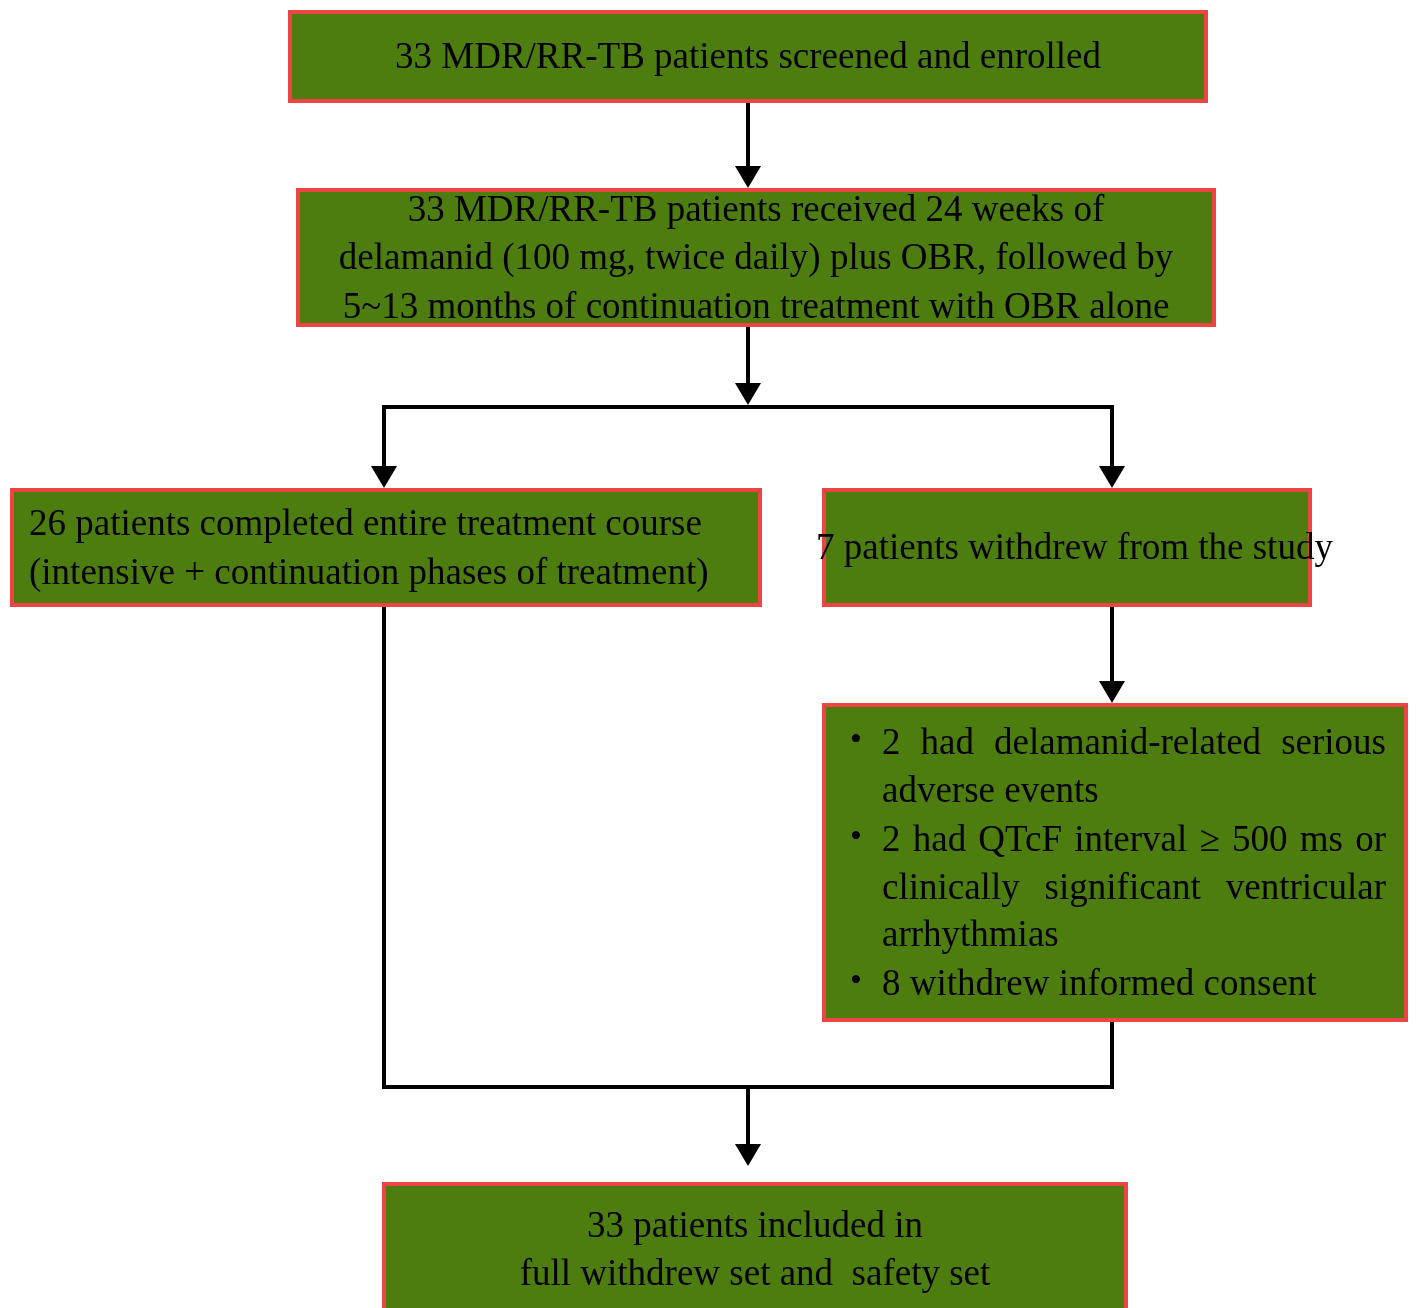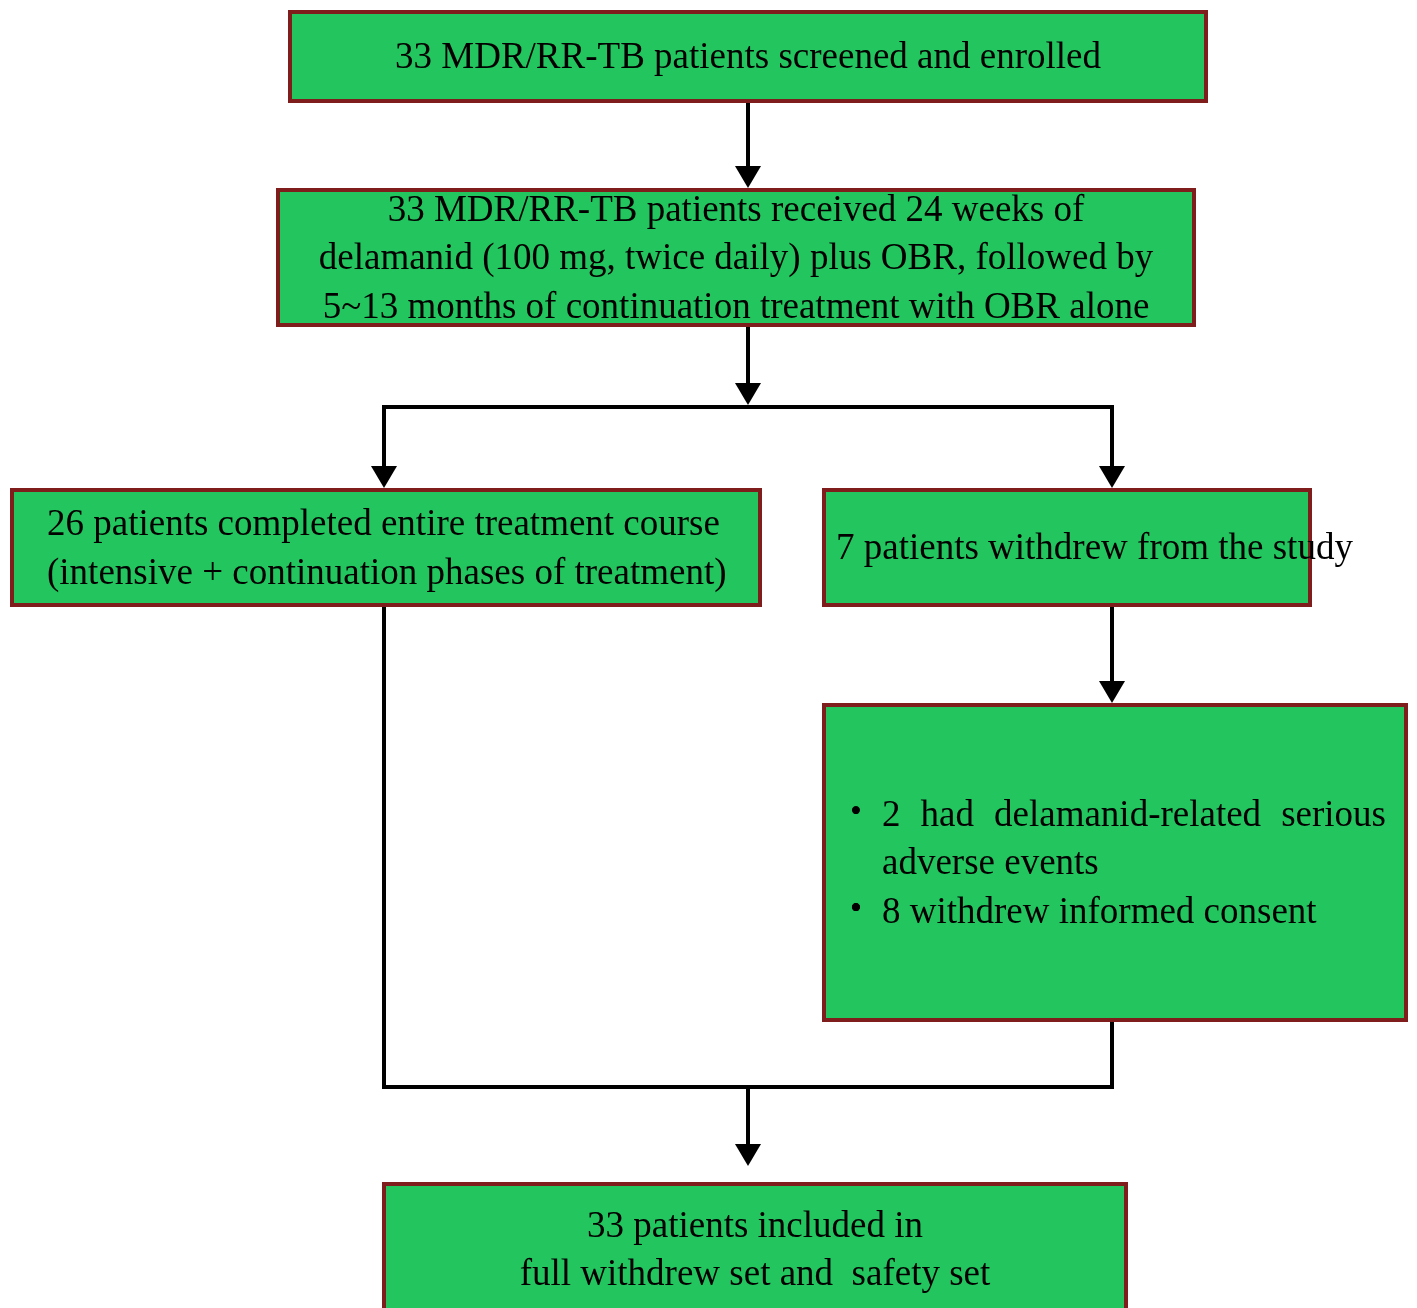--- a/index.html
+++ b/index.html
@@ -15,41 +15,41 @@
     background: #ffffff;
     font-family: "Liberation Serif", "DejaVu Serif", serif;
     color: #000000;
     overflow: hidden;
   }
 
   
   .node {
     position: absolute;
     box-sizing: border-box;
-    border: 4px solid #7f1d1d;
-    background: #22c55e;
+    border: 4px solid #ef4444;
+    background: #4d7c0f;
     display: flex;
     align-items: center;
-    justify-content: flex-start;
+    justify-content: flex-end;
     text-align: center;
     line-height: 1.30;
     font-size: 37px;
   }
   .node .txt { width: 100%; padding: 0 10px; }
   .node .line { display: block; white-space: pre; }
 
   
   #box-screened   { left: 288px;  top: 10px;   width: 920px;  height: 93px;  }
-  #box-treatment  { left: 276px;  top: 188px;  width: 920px;  height: 139px; }
+  #box-treatment  { left: 296px;  top: 188px;  width: 920px;  height: 139px; }
   #box-completed  { left: 10px;   top: 488px;  width: 752px;  height: 119px; text-align: left; }
   #box-withdrew   { left: 822px;  top: 488px;  width: 490px;  height: 119px; }
   #box-reasons    { left: 822px;  top: 703px;  width: 586px;  height: 319px; }
   #box-analysis   { left: 382px;  top: 1166px; width: 746px;  height: 134px; margin-top: 16px; }
 
-  #box-completed .txt { text-align: left; padding-left: 33px; }
+  #box-completed .txt { text-align: left; padding-left: 15px; }
 
   
   .bullets {
     width: 100%;
     box-sizing: border-box;
     padding: 6px 18px 6px 16px;
     font-size: 37px;
     line-height: 1.28;
     text-align: justify;
   }
@@ -130,20 +130,21 @@
   <div class="arrowhead" style="left:1099px; top:681px;"></div>
 
   <div class="node" id="box-reasons">
     <div class="bullets">
       <div class="bullet-item">
         <span class="dot">•</span>
         <span>2 had delamanid-related serious adverse events</span>
       </div>
       <div class="bullet-item">
         <span class="dot">•</span>
+        <span>2 had QTcF interval ≥ 500 ms or clinically significant ventricular arrhythmias</span>
       </div>
       <div class="bullet-item">
         <span class="dot">•</span>
         <span>8 withdrew informed consent</span>
       </div>
     </div>
   </div>
 
   <div class="seg vline" style="left:382px; top:607px; height:482px;"></div>
   <div class="seg vline" style="left:1110px; top:1022px; height:67px;"></div>

